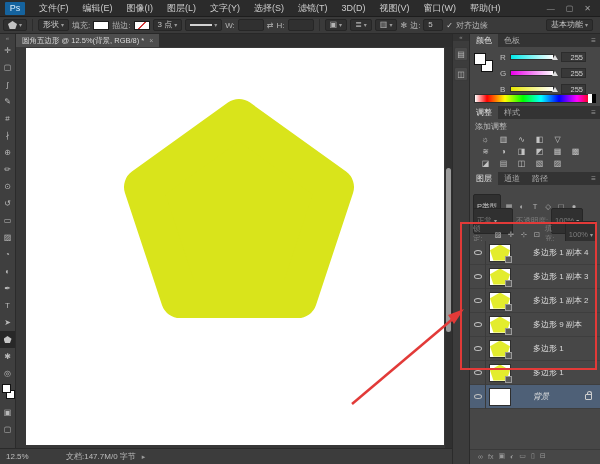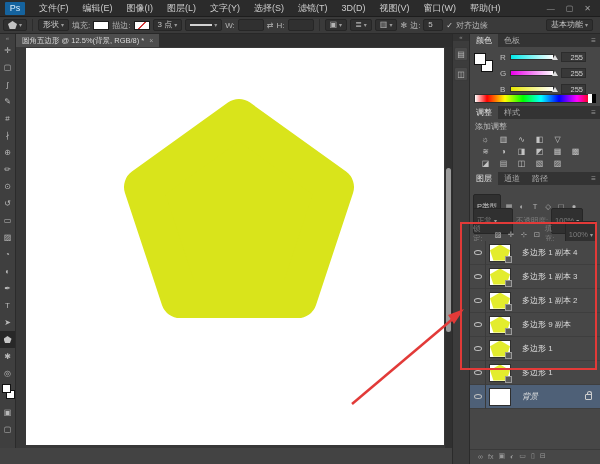--- a/index.html
+++ b/index.html
@@ -100,21 +100,21 @@
   .fico{font-size:7.5px;color:#b0b0b0;width:10px;text-align:center}
   .llist{position:absolute;left:0;right:0;top:56px}
   .layer{position:absolute;left:0;right:0;height:24px;display:flex;align-items:center;border-bottom:1px solid #3e3e3e;background:#474747}
   .layer.selected{background:#4e6077}
   .eyebox{width:16px;height:24px;border-right:1px solid #3a3a3a;display:flex;align-items:center;justify-content:center}
   .eye{width:8px;height:5px;border:1px solid #c2c2c2;border-radius:50%}
   .lthumb{position:relative;width:20px;height:16px;background:#ffffff;margin-left:4px;outline:1px solid #2e2e2e}
   .lthumb .fillshape{position:absolute;inset:0;background:#e3ec2e;clip-path:polygon(50% 0,100% 36%,83% 100%,17% 100%,0 36%)}
   .lthumb .badge{position:absolute;right:-2px;bottom:-2px;width:7px;height:7px;background:#5a5a5a;border:1px solid #9a9a9a}
   .lthumb.bgthumb{background:#fff}
-  .lname{font-size:8px;color:#d8d8d8;margin-left:12px;white-space:nowrap}
+  .lname{font-size:8px;color:#d8d8d8;margin-left:23px;white-space:nowrap}
   .lname.bg{font-style:italic;color:#e2e2e2}
   .locksym{position:absolute;right:8px;width:7px;height:6px;border:1px solid #cfcfcf;border-radius:1px}
   .locksym:before{content:"";position:absolute;left:1px;top:-4px;width:3px;height:3px;border:1px solid #cfcfcf;border-bottom:none;border-radius:3px 3px 0 0}
   .lfooter{position:absolute;left:0;right:0;bottom:2px;height:13px;display:flex;align-items:center;gap:5px;padding:0 8px;font-size:7px;color:#989898;border-top:1px solid #3a3a3a}
 
   
   .ann-rect{position:absolute;left:460px;top:222px;width:137px;height:148px;border:2px solid #e23a38;z-index:60;pointer-events:none}
   .arrow-overlay{position:absolute;left:0;top:0;width:600px;height:464px;z-index:60;pointer-events:none}
 </style>
 </head>
@@ -280,20 +280,25 @@
     <div class="doc">
       <svg width="418" height="397" viewBox="0 0 418 397">
         <polygon points="213,70 309,139 272,251 154,251 117,139" fill="#d9e41b" stroke="#d9e41b" stroke-width="38" stroke-linejoin="round"></polygon>
       </svg>
     </div>
     <div class="vtrack">
         <div class="vthumb"></div>
       </div>
   </div>
 
+  <div class="statusbar">
+    <span class="sb-zoom">12.5%</span>
+    <span class="sb-info">文档:147.7M/0 字节</span>
+    <span class="sb-arrow">▸</span>
+  </div>
 
   <div class="cstrip">
     <div class="cs-head">«</div>
     <div class="cs-btn">
         <span>▤</span>
       </div>
     <div class="cs-btn">
         <span>◫</span>
       </div>
   </div>

